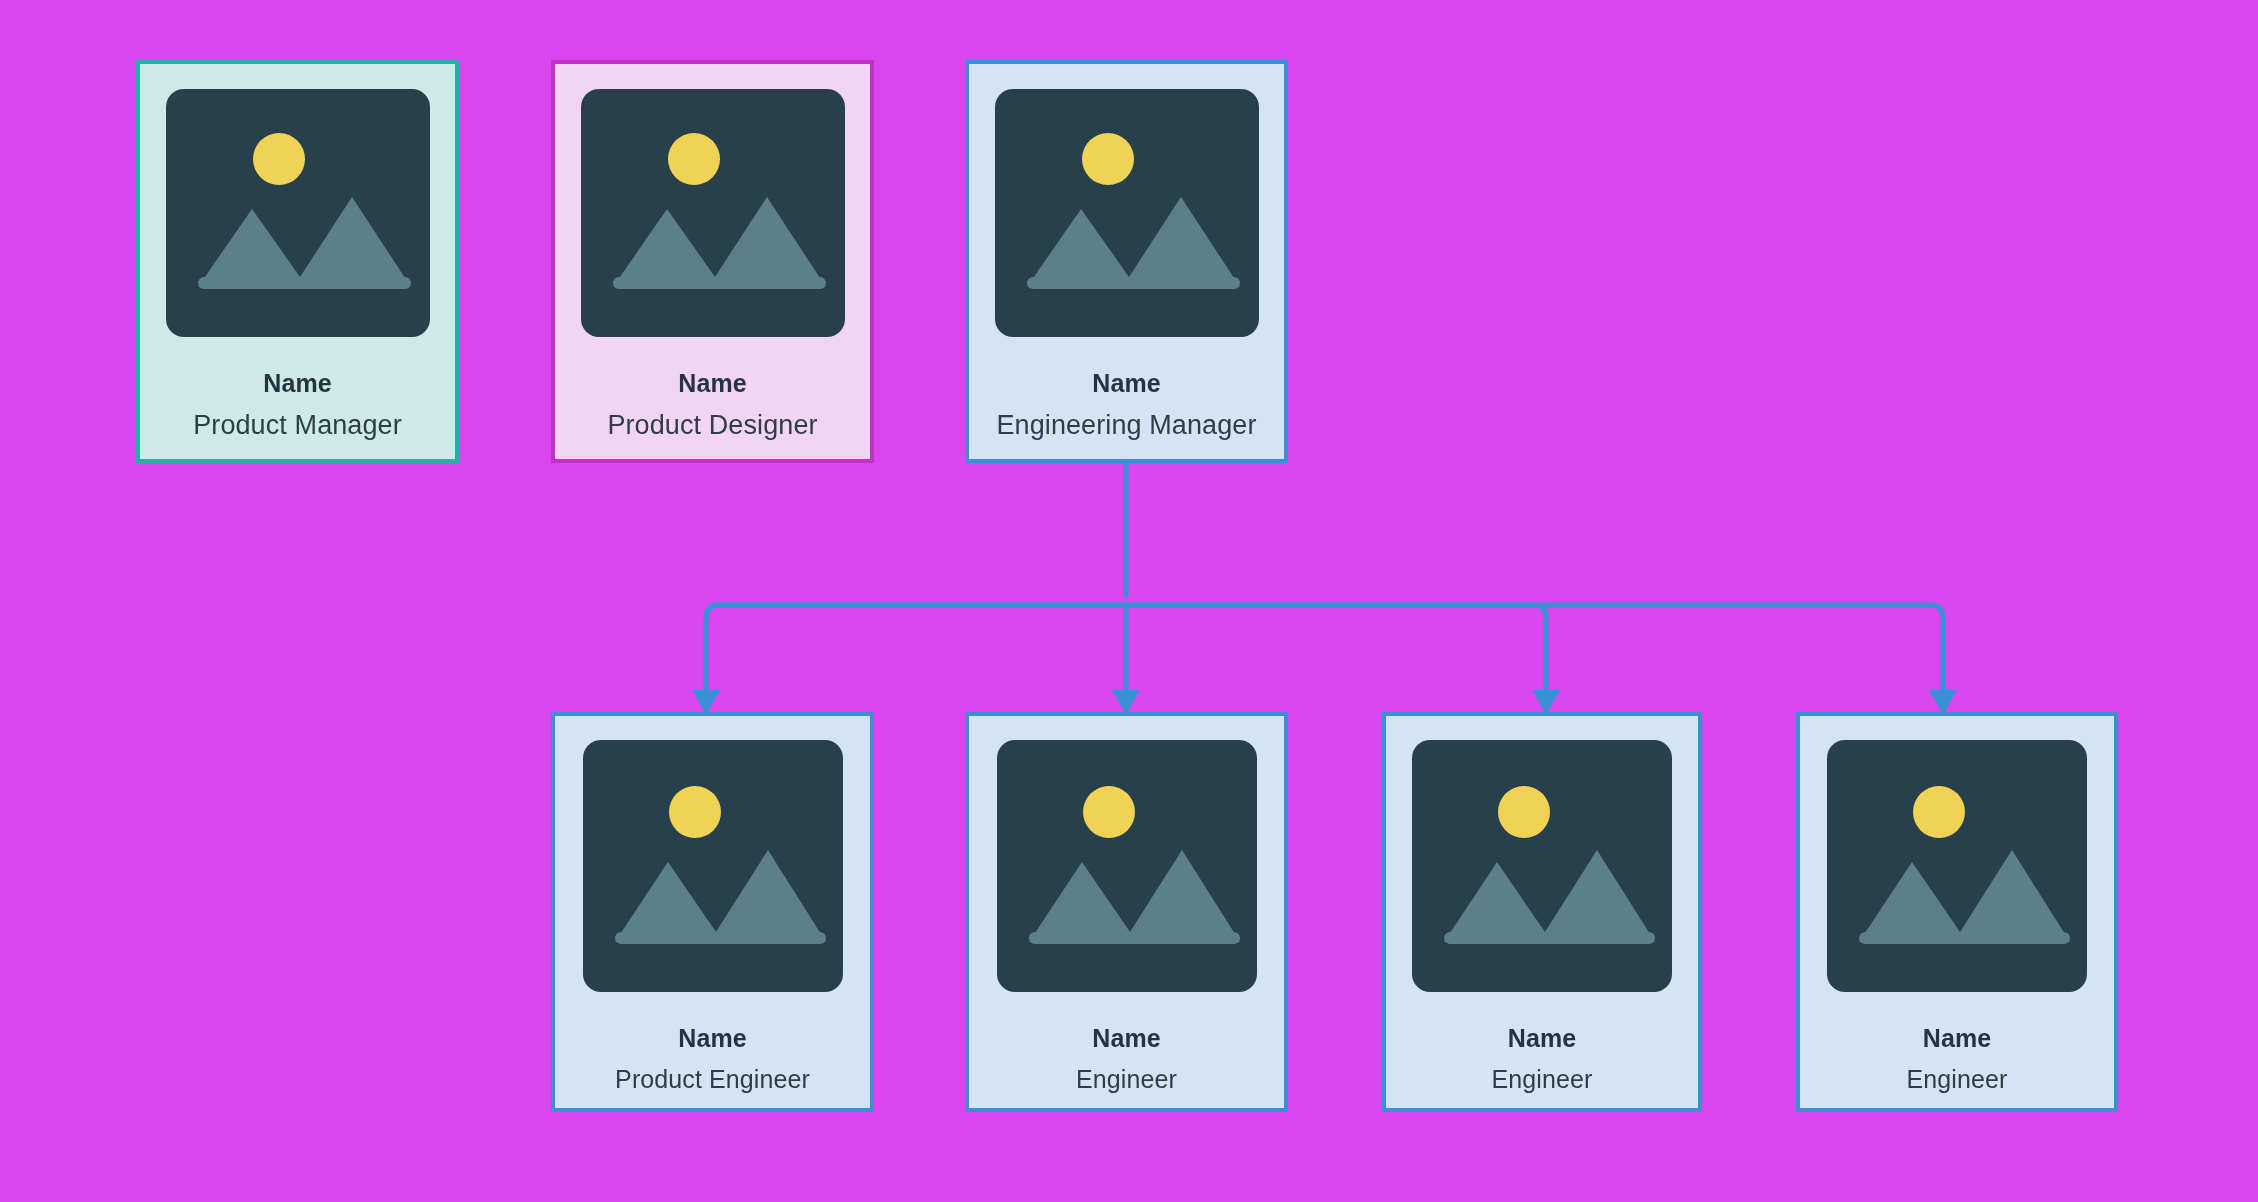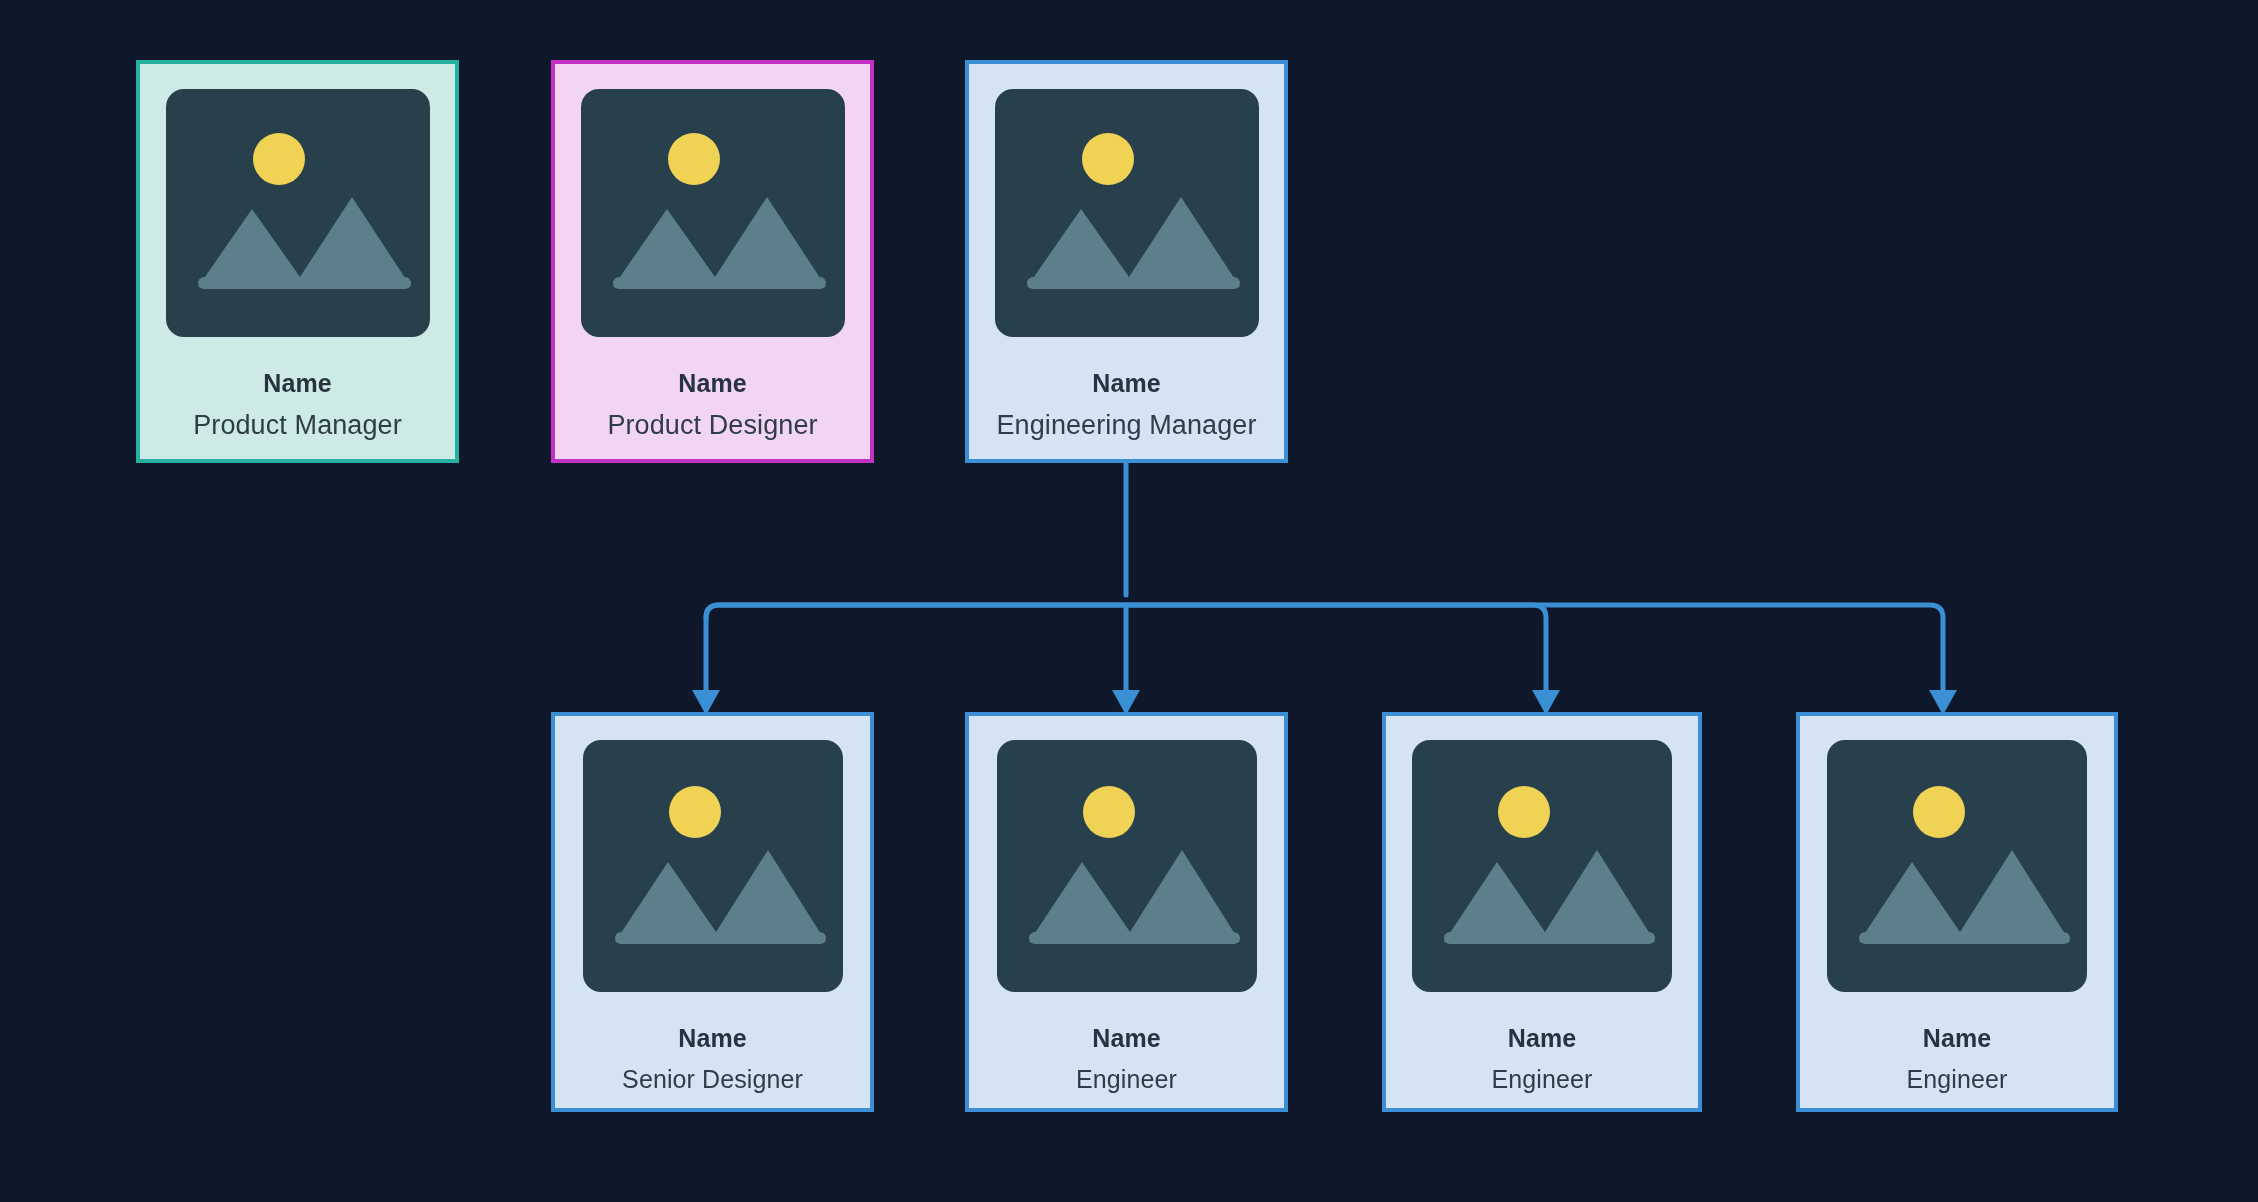--- a/index.html
+++ b/index.html
@@ -12,21 +12,21 @@
     height: 1202px;
     position: relative;
     overflow: hidden;
     font-family: "Liberation Sans", sans-serif;
     -webkit-font-smoothing: antialiased;
   }
 
   #canvas {
     position: absolute;
     inset: 0;
-    background: #0f172a;
+    background: #d946ef;
   }
 
   
   #connectors {
     position: absolute;
     left: 0;
     top: 0;
     width: 2258px;
     height: 1202px;
     pointer-events: none;
@@ -148,21 +148,21 @@
               background:#d5e4f4; border:4px solid #3b8fd4;">
     <div class="thumb" style="margin-top:24px;">
       <svg viewBox="0 0 260 252" preserveAspectRatio="none">
         <circle cx="112" cy="72" r="26" fill="#f0d355"></circle>
         <path d="M32,202 L85,122 L133,192 L185,110 L243,202 Z" fill="#5d7f8c"></path>
         <rect x="32" y="192" width="211" height="12" rx="6" fill="#5d7f8c"></rect>
       </svg>
     </div>
     <div class="labels">
       <div class="name">Name</div>
-      <div class="role">Senior Designer</div>
+      <div class="role">Product Engineer</div>
     </div>
   </div>
 
   <div class="node row-bottom" style="left:965px; top:712px; width:323px; height:400px;
               background:#d5e4f4; border:4px solid #3b8fd4;">
     <div class="thumb" style="margin-top:24px;">
       <svg viewBox="0 0 260 252" preserveAspectRatio="none">
         <circle cx="112" cy="72" r="26" fill="#f0d355"></circle>
         <path d="M32,202 L85,122 L133,192 L185,110 L243,202 Z" fill="#5d7f8c"></path>
         <rect x="32" y="192" width="211" height="12" rx="6" fill="#5d7f8c"></rect>

